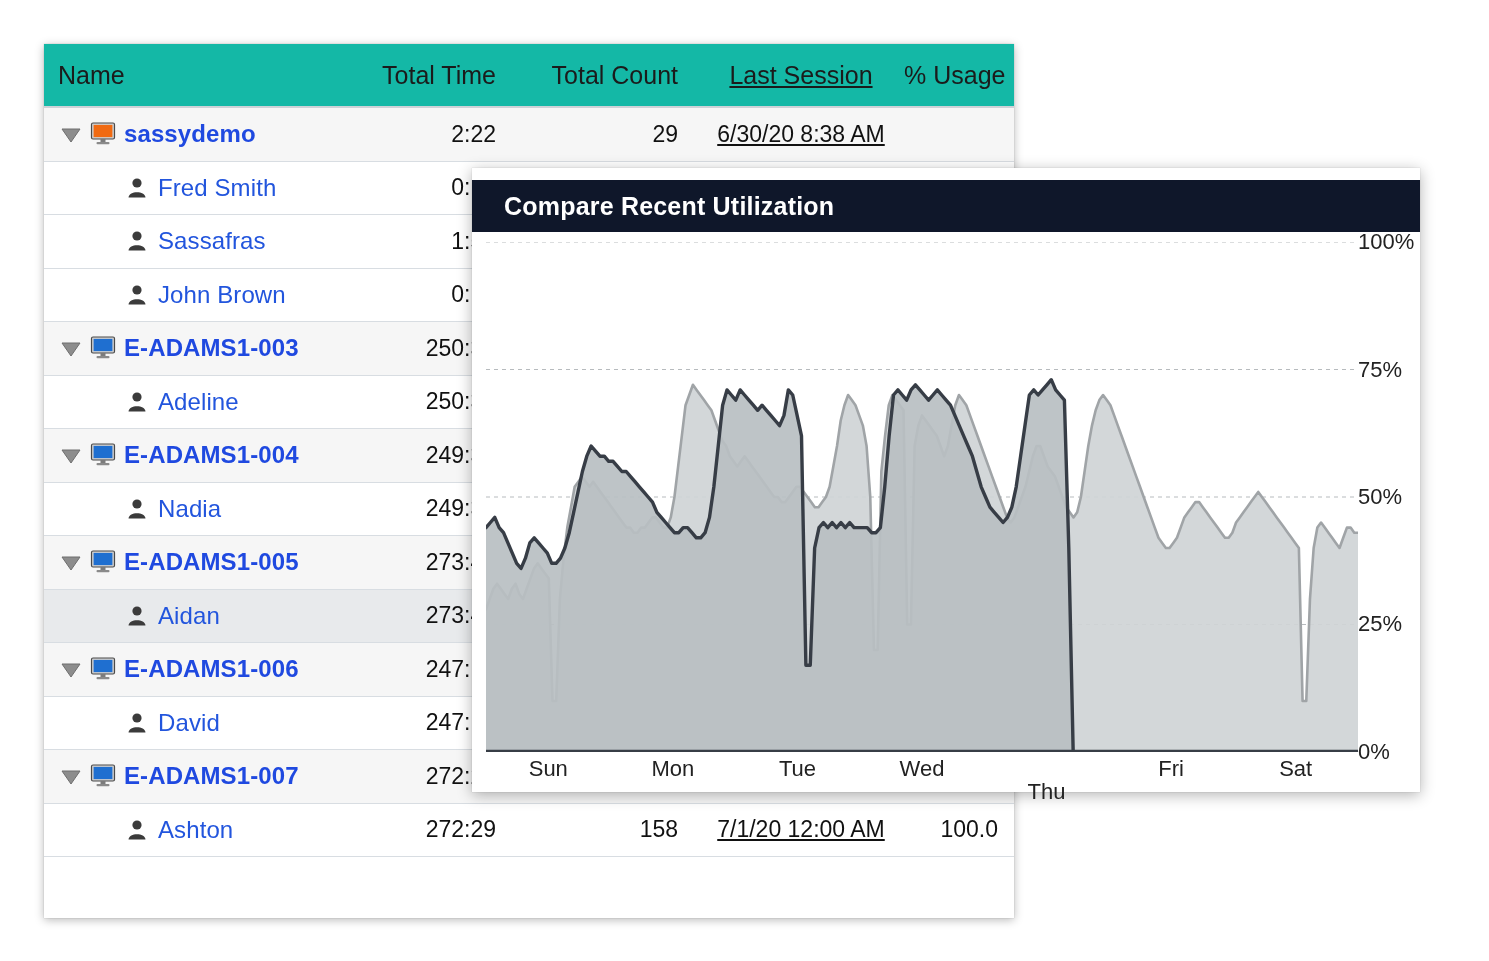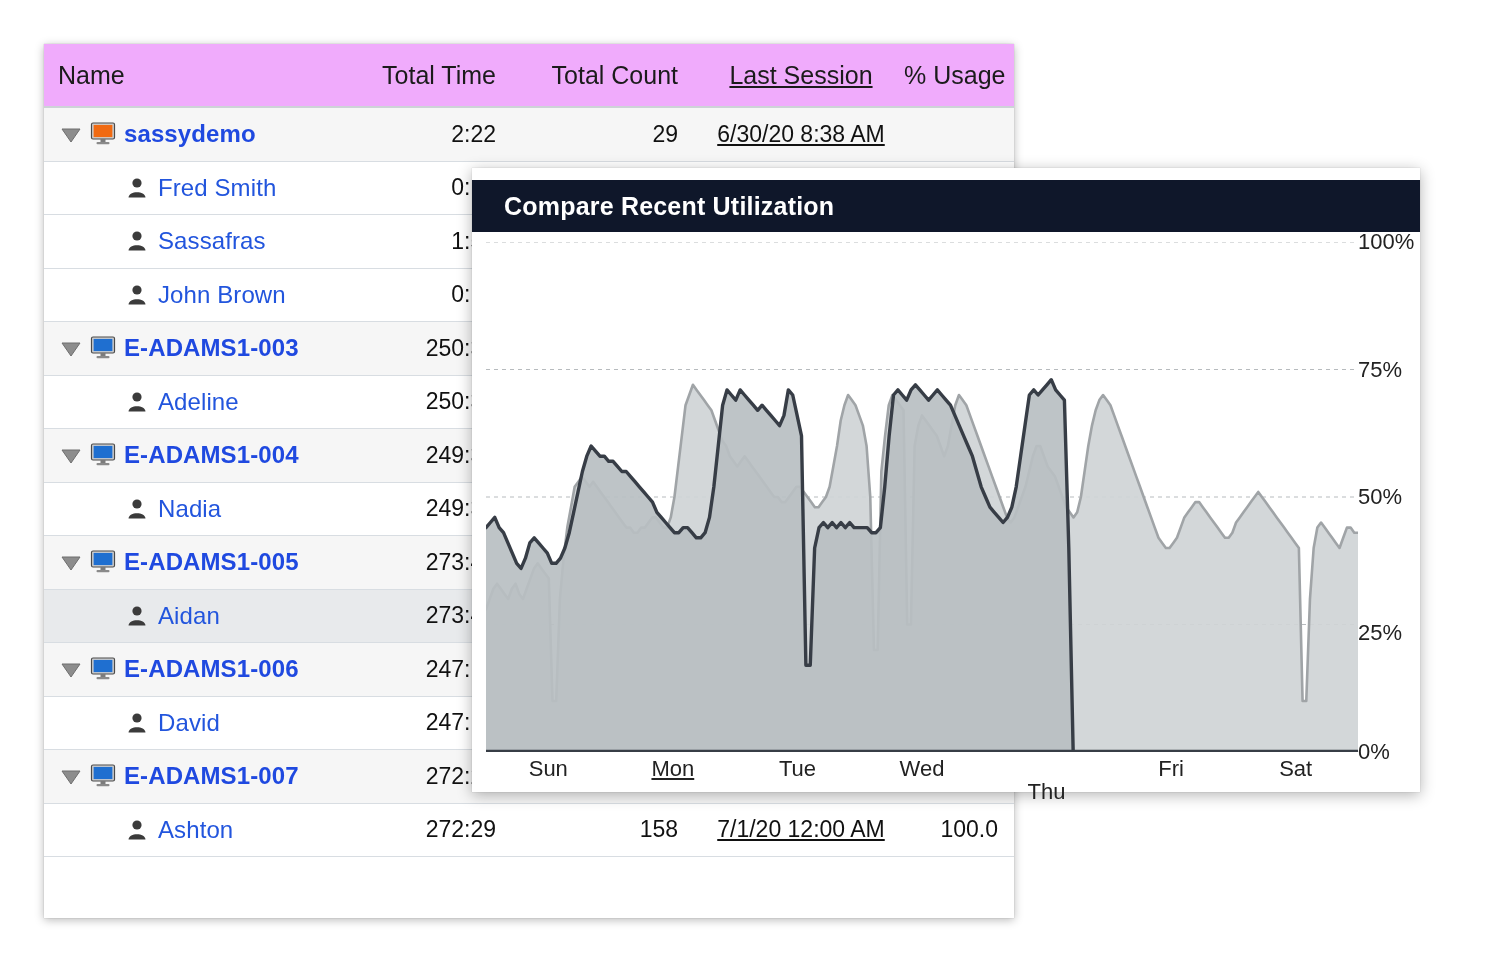--- a/index.html
+++ b/index.html
@@ -18,21 +18,21 @@
     width:970px;height:874px;
     background:#ffffff;
     box-shadow:0 2px 9px rgba(0,0,0,0.28), 0 0 1px rgba(0,0,0,0.25);
   }
   #table-inner{width:100%;height:100%;position:relative;}
 
   .hdr-row{
     display:flex;
     align-items:center;
     height:64px;
-    background:#f0abfc;
+    background:#14b8a6;
     border-bottom:2px solid #cdd2d7;
     box-sizing:border-box;
   }
   .hdr-cell{
     font-size:25px;
     color:#1b1b1b;
     font-weight:400;
     white-space:nowrap;
   }
   .c-name{width:292px;padding-left:14px;box-sizing:border-box;text-align:left;}
@@ -439,26 +439,26 @@
           <path d="M0.00,367.20 L3.69,357.00 L7.39,346.80 L11.08,341.70 L14.78,346.80 L18.47,351.90 L22.17,357.00 L25.86,346.80 L29.56,341.70 L33.25,351.90 L36.95,357.00 L40.64,346.80 L44.34,336.60 L48.03,326.40 L51.73,321.30 L55.42,326.40 L59.12,331.50 L62.81,336.60 L66.51,459.00 L70.20,459.00 L73.90,357.00 L77.59,316.20 L81.29,285.60 L84.98,265.20 L88.68,244.80 L92.37,239.70 L96.07,234.60 L99.76,239.70 L103.46,244.80 L107.15,239.70 L110.85,244.80 L114.54,249.90 L118.24,255.00 L121.93,260.10 L125.63,265.20 L129.32,270.30 L133.02,275.40 L136.71,280.50 L140.41,285.60 L144.10,285.60 L147.80,290.70 L151.49,290.70 L155.19,285.60 L158.88,285.60 L162.58,280.50 L166.27,275.40 L169.97,275.40 L173.66,280.50 L177.36,285.60 L181.05,285.60 L184.75,275.40 L188.44,255.00 L192.14,224.40 L195.83,193.80 L199.53,163.20 L203.22,153.00 L206.92,142.80 L210.61,147.90 L214.31,153.00 L218.00,158.10 L221.69,163.20 L225.39,168.30 L229.08,178.50 L232.78,188.70 L236.47,198.90 L240.17,204.00 L243.86,214.20 L247.56,219.30 L251.25,224.40 L254.95,219.30 L258.64,214.20 L262.34,219.30 L266.03,224.40 L269.73,229.50 L273.42,234.60 L277.12,239.70 L280.81,244.80 L284.51,249.90 L288.20,255.00 L291.90,255.00 L295.59,260.10 L299.29,260.10 L302.98,255.00 L306.68,249.90 L310.37,244.80 L314.07,244.80 L317.76,249.90 L321.46,255.00 L325.15,260.10 L328.85,265.20 L332.54,265.20 L336.24,260.10 L339.93,255.00 L343.63,244.80 L347.32,224.40 L351.02,204.00 L354.71,178.50 L358.41,163.20 L362.10,153.00 L365.80,158.10 L369.49,163.20 L373.19,173.40 L376.88,183.60 L380.58,204.00 L384.27,255.00 L387.97,408.00 L391.66,408.00 L395.36,229.50 L399.05,193.80 L402.75,163.20 L406.44,153.00 L410.14,158.10 L413.83,163.20 L417.53,168.30 L421.22,382.50 L424.92,382.50 L428.61,204.00 L432.31,183.60 L436.00,173.40 L439.69,178.50 L443.39,183.60 L447.08,188.70 L450.78,193.80 L454.47,204.00 L458.17,214.20 L461.86,204.00 L465.56,183.60 L469.25,163.20 L472.95,153.00 L476.64,158.10 L480.34,163.20 L484.03,173.40 L487.73,183.60 L491.42,193.80 L495.12,204.00 L498.81,214.20 L502.51,224.40 L506.20,234.60 L509.90,244.80 L513.59,255.00 L517.29,265.20 L520.98,275.40 L524.68,280.50 L528.37,275.40 L532.07,265.20 L535.76,255.00 L539.46,244.80 L543.15,229.50 L546.85,214.20 L550.54,204.00 L554.24,204.00 L557.93,214.20 L561.63,224.40 L565.32,229.50 L569.02,234.60 L572.71,244.80 L576.41,255.00 L580.10,265.20 L583.80,270.30 L587.49,275.40 L591.19,270.30 L594.88,255.00 L598.58,229.50 L602.27,204.00 L605.97,183.60 L609.66,168.30 L613.36,158.10 L617.05,153.00 L620.75,158.10 L624.44,163.20 L628.14,173.40 L631.83,183.60 L635.53,193.80 L639.22,204.00 L642.92,214.20 L646.61,224.40 L650.31,234.60 L654.00,244.80 L657.69,255.00 L661.39,265.20 L665.08,275.40 L668.78,285.60 L672.47,295.80 L676.17,300.90 L679.86,306.00 L683.56,306.00 L687.25,300.90 L690.95,295.80 L694.64,285.60 L698.34,275.40 L702.03,270.30 L705.73,265.20 L709.42,260.10 L713.12,260.10 L716.81,265.20 L720.51,270.30 L724.20,275.40 L727.90,280.50 L731.59,285.60 L735.29,290.70 L738.98,295.80 L742.68,295.80 L746.37,290.70 L750.07,280.50 L753.76,275.40 L757.46,270.30 L761.15,265.20 L764.85,260.10 L768.54,255.00 L772.24,249.90 L775.93,255.00 L779.63,260.10 L783.32,265.20 L787.02,270.30 L790.71,275.40 L794.41,280.50 L798.10,285.60 L801.80,290.70 L805.49,295.80 L809.19,300.90 L812.88,306.00 L816.58,459.00 L820.27,459.00 L823.97,357.00 L827.66,306.00 L831.36,285.60 L835.05,280.50 L838.75,285.60 L842.44,290.70 L846.14,295.80 L849.83,300.90 L853.53,306.00 L857.22,295.80 L860.92,285.60 L864.61,285.60 L868.31,290.70 L872.00,290.70" fill="none" stroke="#a0a4a7" stroke-width="2.6" stroke-linejoin="round" stroke-linecap="round"></path>
           <path d="M0.00,285.60 L4.38,280.50 L8.76,275.40 L13.15,285.60 L17.53,290.70 L21.91,300.90 L26.29,311.10 L30.67,321.30 L35.06,326.40 L39.44,316.20 L43.82,300.90 L48.20,295.80 L52.58,300.90 L56.96,306.00 L61.35,311.10 L65.73,321.30 L70.11,321.30 L74.49,316.20 L78.87,306.00 L83.26,290.70 L87.64,270.30 L92.02,249.90 L96.40,229.50 L100.78,214.20 L105.17,204.00 L109.55,209.10 L113.93,214.20 L118.31,214.20 L122.69,219.30 L127.08,219.30 L131.46,224.40 L135.84,229.50 L140.22,229.50 L144.60,234.60 L148.98,239.70 L153.37,244.80 L157.75,249.90 L162.13,255.00 L166.51,260.10 L170.89,270.30 L175.28,275.40 L179.66,280.50 L184.04,285.60 L188.42,290.70 L192.80,290.70 L197.19,285.60 L201.57,285.60 L205.95,290.70 L210.33,295.80 L214.71,295.80 L219.10,290.70 L223.48,275.40 L227.86,244.80 L232.24,204.00 L236.62,163.20 L241.01,147.90 L245.39,153.00 L249.77,158.10 L254.15,147.90 L258.53,153.00 L262.91,158.10 L267.30,163.20 L271.68,168.30 L276.06,163.20 L280.44,168.30 L284.82,173.40 L289.21,178.50 L293.59,183.60 L297.97,173.40 L302.35,147.90 L306.73,153.00 L311.12,173.40 L315.50,193.80 L319.88,423.30 L324.26,423.30 L328.64,306.00 L333.03,285.60 L337.41,280.50 L341.79,285.60 L346.17,280.50 L350.55,285.60 L354.93,280.50 L359.32,285.60 L363.70,280.50 L368.08,285.60 L372.46,285.60 L376.84,285.60 L381.23,285.60 L385.61,290.70 L389.99,290.70 L394.37,285.60 L398.75,244.80 L403.14,193.80 L407.52,153.00 L411.90,147.90 L416.28,153.00 L420.66,158.10 L425.05,147.90 L429.43,142.80 L433.81,147.90 L438.19,153.00 L442.57,158.10 L446.95,153.00 L451.34,147.90 L455.72,153.00 L460.10,158.10 L464.48,163.20 L468.86,173.40 L473.25,183.60 L477.63,193.80 L482.01,204.00 L486.39,214.20 L490.77,229.50 L495.16,244.80 L499.54,255.00 L503.92,265.20 L508.30,270.30 L512.68,275.40 L517.07,280.50 L521.45,275.40 L525.83,265.20 L530.21,244.80 L534.59,214.20 L538.97,183.60 L543.36,153.00 L547.74,147.90 L552.12,153.00 L556.50,147.90 L560.88,142.80 L565.27,137.70 L569.65,147.90 L574.03,153.00 L578.41,158.10 L582.79,306.00 L587.18,510.00 L591.56,510.00 L595.94,510.00 L600.32,510.00 L604.70,510.00 L609.09,510.00 L613.47,510.00 L617.85,510.00 L622.23,510.00 L626.61,510.00 L630.99,510.00 L635.38,510.00 L639.76,510.00 L644.14,510.00 L648.52,510.00 L652.90,510.00 L657.29,510.00 L661.67,510.00 L666.05,510.00 L670.43,510.00 L674.81,510.00 L679.20,510.00 L683.58,510.00 L687.96,510.00 L692.34,510.00 L696.72,510.00 L701.11,510.00 L705.49,510.00 L709.87,510.00 L714.25,510.00 L718.63,510.00 L723.02,510.00 L727.40,510.00 L731.78,510.00 L736.16,510.00 L740.54,510.00 L744.92,510.00 L749.31,510.00 L753.69,510.00 L758.07,510.00 L762.45,510.00 L766.83,510.00 L771.22,510.00 L775.60,510.00 L779.98,510.00 L784.36,510.00 L788.74,510.00 L793.13,510.00 L797.51,510.00 L801.89,510.00 L806.27,510.00 L810.65,510.00 L815.04,510.00 L819.42,510.00 L823.80,510.00 L828.18,510.00 L832.56,510.00 L836.94,510.00 L841.33,510.00 L845.71,510.00 L850.09,510.00 L854.47,510.00 L858.85,510.00 L863.24,510.00 L867.62,510.00 L872.00,510.00 L872,510 L0,510 Z" fill="#b9bfc2" fill-opacity="0.92" stroke="none"></path>
           <path d="M0.00,285.60 L4.38,280.50 L8.76,275.40 L13.15,285.60 L17.53,290.70 L21.91,300.90 L26.29,311.10 L30.67,321.30 L35.06,326.40 L39.44,316.20 L43.82,300.90 L48.20,295.80 L52.58,300.90 L56.96,306.00 L61.35,311.10 L65.73,321.30 L70.11,321.30 L74.49,316.20 L78.87,306.00 L83.26,290.70 L87.64,270.30 L92.02,249.90 L96.40,229.50 L100.78,214.20 L105.17,204.00 L109.55,209.10 L113.93,214.20 L118.31,214.20 L122.69,219.30 L127.08,219.30 L131.46,224.40 L135.84,229.50 L140.22,229.50 L144.60,234.60 L148.98,239.70 L153.37,244.80 L157.75,249.90 L162.13,255.00 L166.51,260.10 L170.89,270.30 L175.28,275.40 L179.66,280.50 L184.04,285.60 L188.42,290.70 L192.80,290.70 L197.19,285.60 L201.57,285.60 L205.95,290.70 L210.33,295.80 L214.71,295.80 L219.10,290.70 L223.48,275.40 L227.86,244.80 L232.24,204.00 L236.62,163.20 L241.01,147.90 L245.39,153.00 L249.77,158.10 L254.15,147.90 L258.53,153.00 L262.91,158.10 L267.30,163.20 L271.68,168.30 L276.06,163.20 L280.44,168.30 L284.82,173.40 L289.21,178.50 L293.59,183.60 L297.97,173.40 L302.35,147.90 L306.73,153.00 L311.12,173.40 L315.50,193.80 L319.88,423.30 L324.26,423.30 L328.64,306.00 L333.03,285.60 L337.41,280.50 L341.79,285.60 L346.17,280.50 L350.55,285.60 L354.93,280.50 L359.32,285.60 L363.70,280.50 L368.08,285.60 L372.46,285.60 L376.84,285.60 L381.23,285.60 L385.61,290.70 L389.99,290.70 L394.37,285.60 L398.75,244.80 L403.14,193.80 L407.52,153.00 L411.90,147.90 L416.28,153.00 L420.66,158.10 L425.05,147.90 L429.43,142.80 L433.81,147.90 L438.19,153.00 L442.57,158.10 L446.95,153.00 L451.34,147.90 L455.72,153.00 L460.10,158.10 L464.48,163.20 L468.86,173.40 L473.25,183.60 L477.63,193.80 L482.01,204.00 L486.39,214.20 L490.77,229.50 L495.16,244.80 L499.54,255.00 L503.92,265.20 L508.30,270.30 L512.68,275.40 L517.07,280.50 L521.45,275.40 L525.83,265.20 L530.21,244.80 L534.59,214.20 L538.97,183.60 L543.36,153.00 L547.74,147.90 L552.12,153.00 L556.50,147.90 L560.88,142.80 L565.27,137.70 L569.65,147.90 L574.03,153.00 L578.41,158.10 L582.79,306.00 L587.18,510.00 L591.56,510.00 L595.94,510.00 L600.32,510.00 L604.70,510.00 L609.09,510.00 L613.47,510.00 L617.85,510.00 L622.23,510.00 L626.61,510.00 L630.99,510.00 L635.38,510.00 L639.76,510.00 L644.14,510.00 L648.52,510.00 L652.90,510.00 L657.29,510.00 L661.67,510.00 L666.05,510.00 L670.43,510.00 L674.81,510.00 L679.20,510.00 L683.58,510.00 L687.96,510.00 L692.34,510.00 L696.72,510.00 L701.11,510.00 L705.49,510.00 L709.87,510.00 L714.25,510.00 L718.63,510.00 L723.02,510.00 L727.40,510.00 L731.78,510.00 L736.16,510.00 L740.54,510.00 L744.92,510.00 L749.31,510.00 L753.69,510.00 L758.07,510.00 L762.45,510.00 L766.83,510.00 L771.22,510.00 L775.60,510.00 L779.98,510.00 L784.36,510.00 L788.74,510.00 L793.13,510.00 L797.51,510.00 L801.89,510.00 L806.27,510.00 L810.65,510.00 L815.04,510.00 L819.42,510.00 L823.80,510.00 L828.18,510.00 L832.56,510.00 L836.94,510.00 L841.33,510.00 L845.71,510.00 L850.09,510.00 L854.47,510.00 L858.85,510.00 L863.24,510.00 L867.62,510.00 L872.00,510.00" fill="none" stroke="#373d46" stroke-width="3.4" stroke-linejoin="round" stroke-linecap="round"></path>
           <line x1="0" y1="509" x2="872" y2="509" stroke="#373d46" stroke-width="2.5"></line>
         </svg>
     </div>
     <div id="ylabels">
         <div class="ylab" style="top: 0px;">100%</div>
         <div class="ylab" style="top: 127.5px;">75%</div>
         <div class="ylab" style="top: 255px;">50%</div>
-        <div class="ylab" style="top: 391px; text-align: right;">25%</div>
+        <div class="ylab" style="top: 382px; text-align: right;">25%</div>
         <div class="ylab" style="top: 510px;">0%</div>
       </div>
     <div id="xlabels">
         <div class="xlab" style="left: 62.2857px;">Sun</div>
-        <div class="xlab" style="left: 186.857px; text-decoration: underline;">Mon</div>
+        <div class="xlab" style="left: 186.857px;">Mon</div>
         <div class="xlab" style="left: 311.429px;">Tue</div>
         <div class="xlab" style="left: 436px;">Wed</div>
         <div class="xlab" style="left: 560.571px; margin-top: 23px;">Thu</div>
         <div class="xlab" style="left: 685.143px;">Fri</div>
         <div class="xlab" style="left: 809.714px;">Sat</div>
       </div>
   </div>
 </div>
 
 </body></html>

